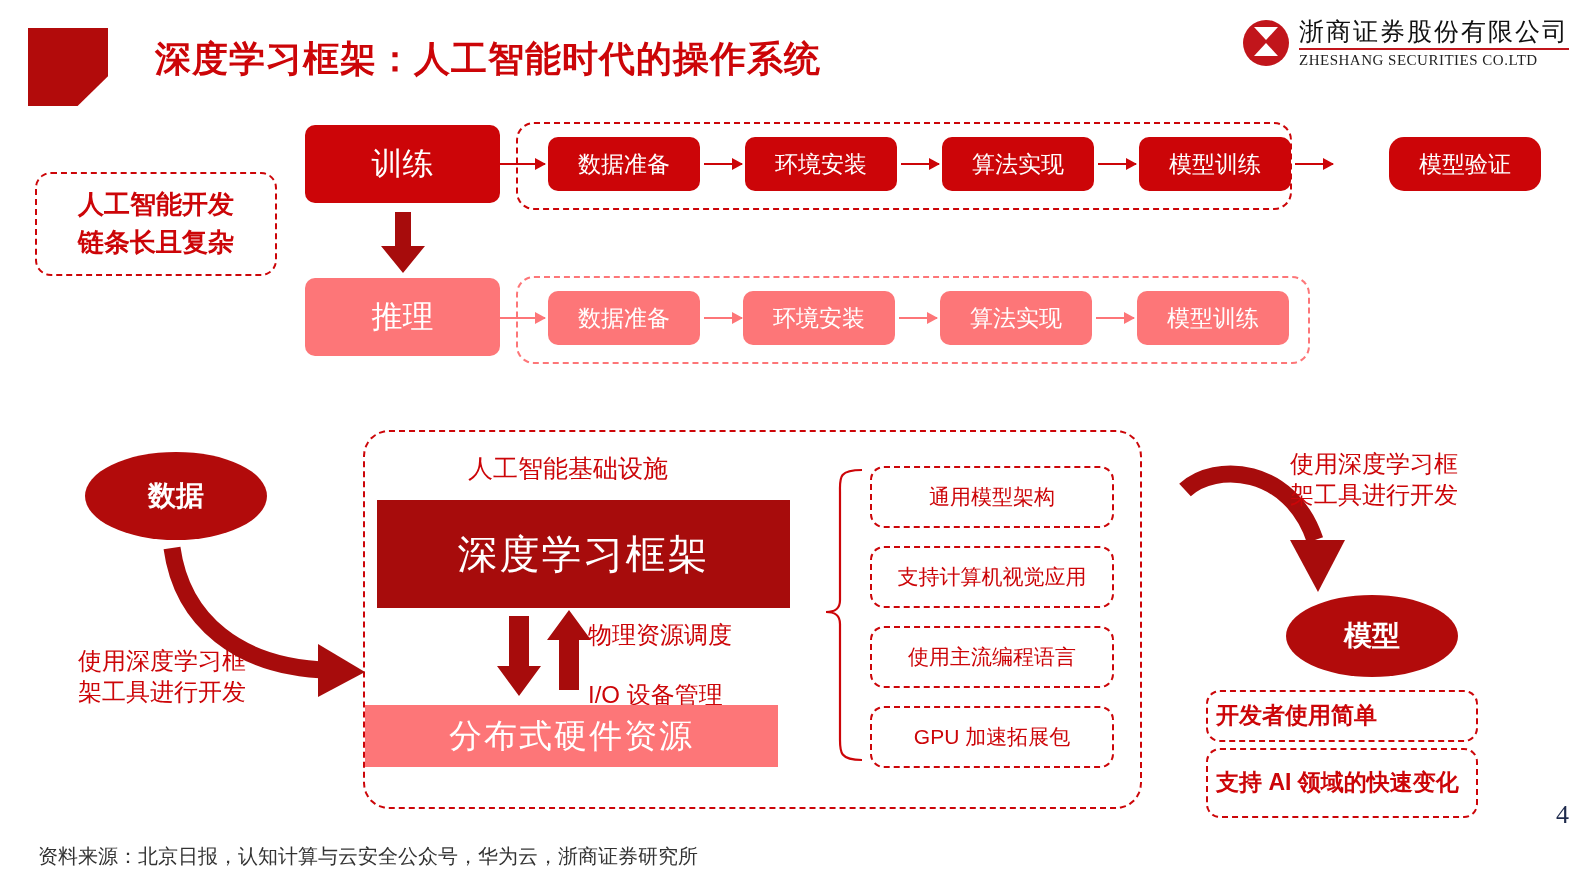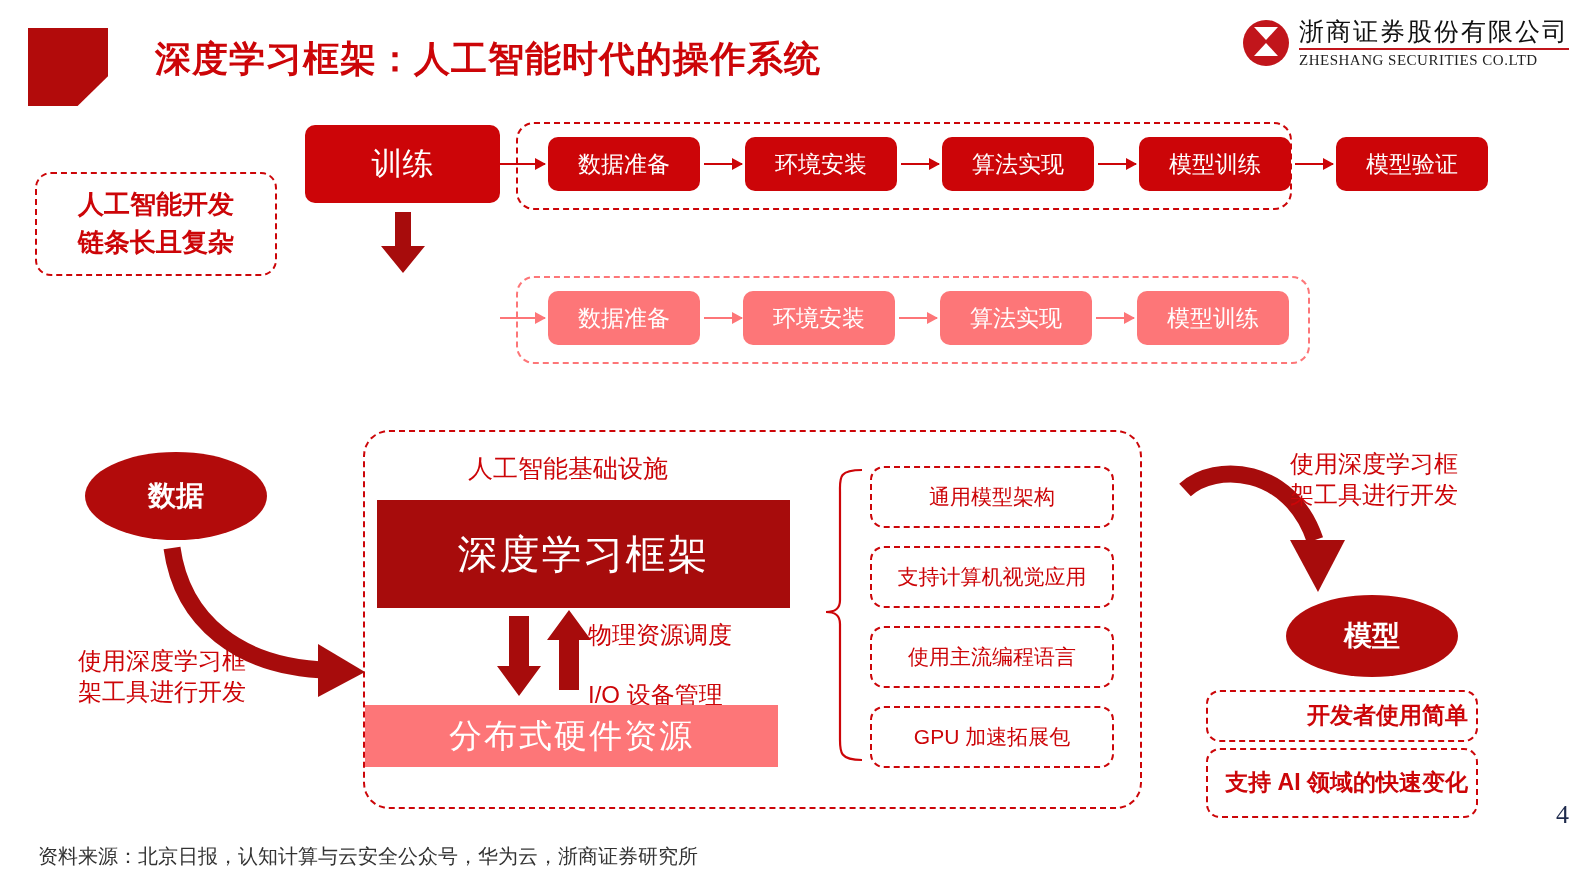--- a/index.html
+++ b/index.html
@@ -98,21 +98,21 @@
   .feat{
     position:absolute;border:2px dashed #CC0508;border-radius:14px;
     display:flex;align-items:center;justify-content:center;
     color:#CC0508;font-size:21px;white-space:nowrap;
   }
   .side-note{
     position:absolute;color:#CC0508;font-size:24px;line-height:1.3;
   }
   .benefit{
     position:absolute;border:2.5px dashed #CC0508;border-radius:14px;
-    display:flex;align-items:center;justify-content:flex-end;
+    display:flex;align-items:center;justify-content:flex-start;
     color:#CC0508;font-size:23px;font-weight:bold;text-align:center;line-height:1.3;
     padding:0 8px;box-sizing:border-box;
   }
   .footer{
     position:absolute;left:38px;bottom:22px;
     font-size:20px;color:#333;white-space:nowrap;
   }
   .pageno{
     position:absolute;right:18px;bottom:62px;
     font-size:26px;color:#1F2B4D;font-family:"Liberation Serif",serif;
@@ -162,30 +162,33 @@
   <div class="box red" style="left:942px;top:137px;width:152px;height:54px;font-size:23px;">
     <span>算法实现</span>
     </div>
   <div class="thin-arrow" style="left:1098px;top:163px;width:38px;"></div>
 
   <div class="box red" style="left:1139px;top:137px;width:152px;height:54px;font-size:23px;">
     <span>模型训练</span>
     </div>
   <div class="thin-arrow" style="left:1295px;top:163px;width:38px;"></div>
 
-  <div class="box red" style="left:1336px;top:137px;width:152px;height:54px;font-size:23px;">
+  <div class="box red" style="left:1389px;top:137px;width:152px;height:54px;font-size:23px;border-radius:15px;">
     <span>模型验证</span>
     </div>
 
   <div class="blockarrow" style="left:378px;top:212px;width:50px;height:62px;">
     <svg width="50" height="62" viewBox="0 0 50 62">
       <polygon points="17,0 33,0 33,34 47,34 25,61 3,34 17,34" fill="#A70C0C"></polygon>
     </svg>
   </div>
 
+  <div class="box pink" style="left:305px;top:278px;width:195px;height:78px;font-size:31px;">
+    <span>推理</span>
+  </div>
 
   <div class="dash-group pinkb" style="left:516px;top:276px;width:790px;height:84px;"></div>
 
   <div class="thin-arrow pa" style="left:500px;top:317px;width:45px;"></div>
 
   <div class="box pink" style="left:548px;top:291px;width:152px;height:54px;font-size:23px;">
     <span>数据准备</span>
     </div>
   <div class="thin-arrow pa" style="left:704px;top:317px;width:38px;"></div>
 

